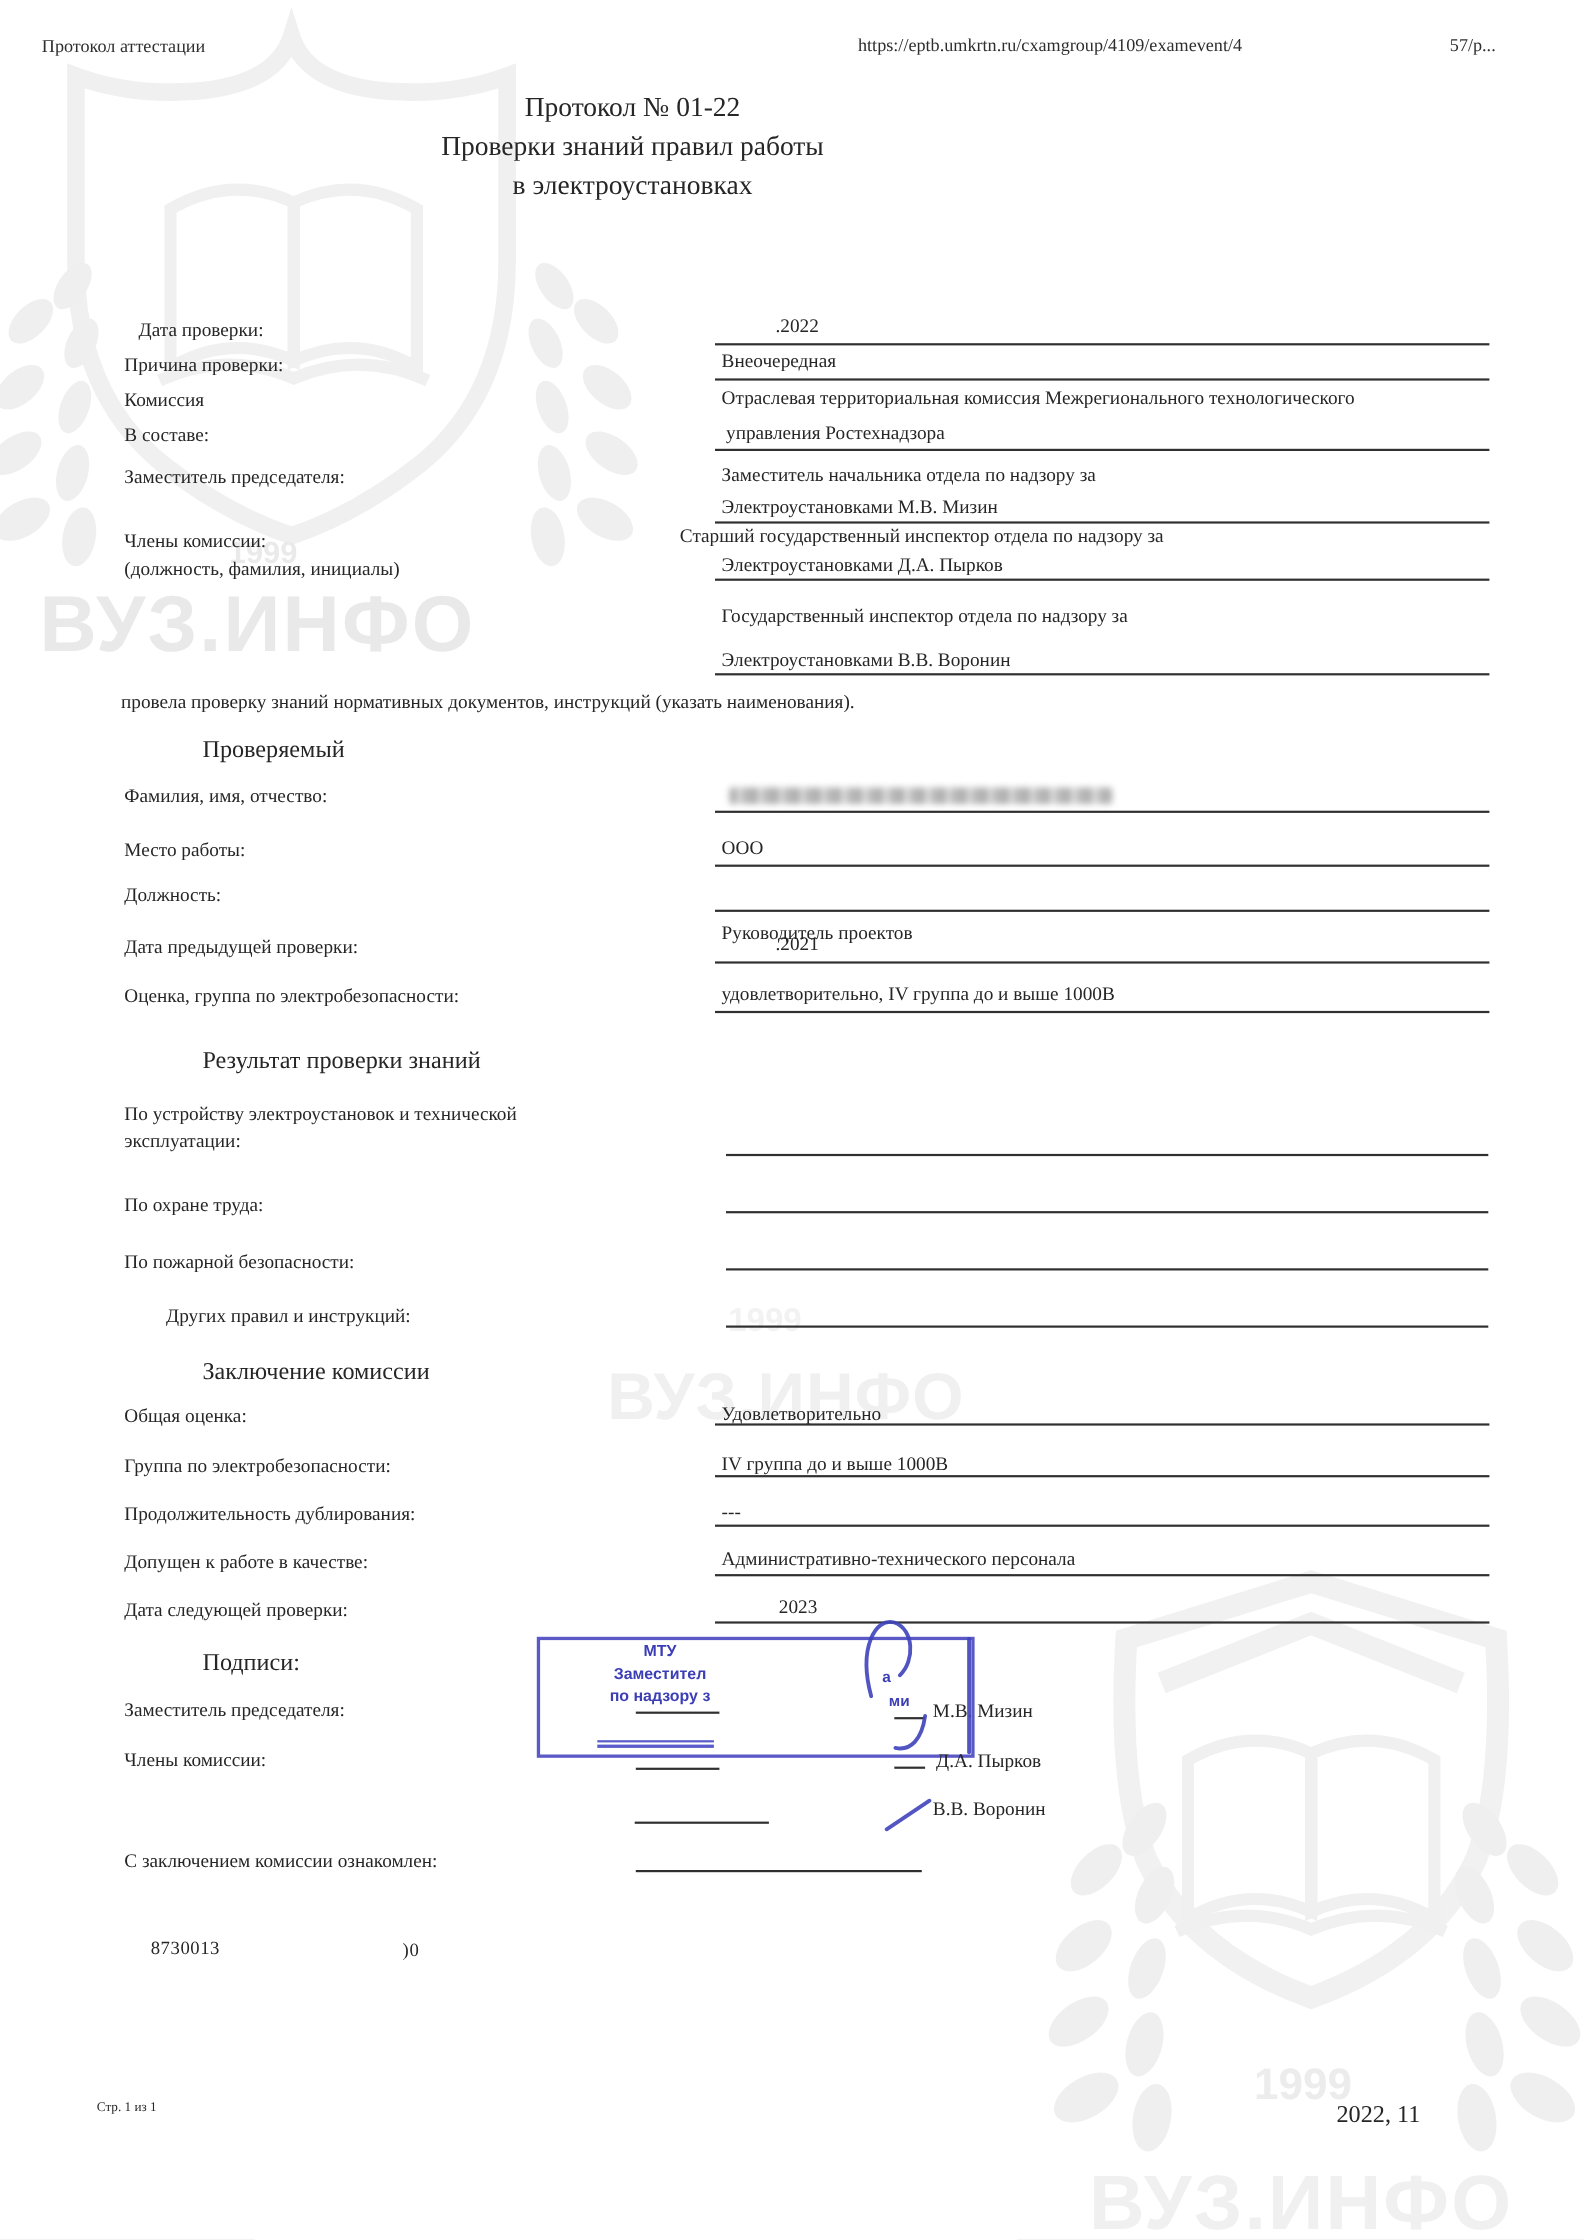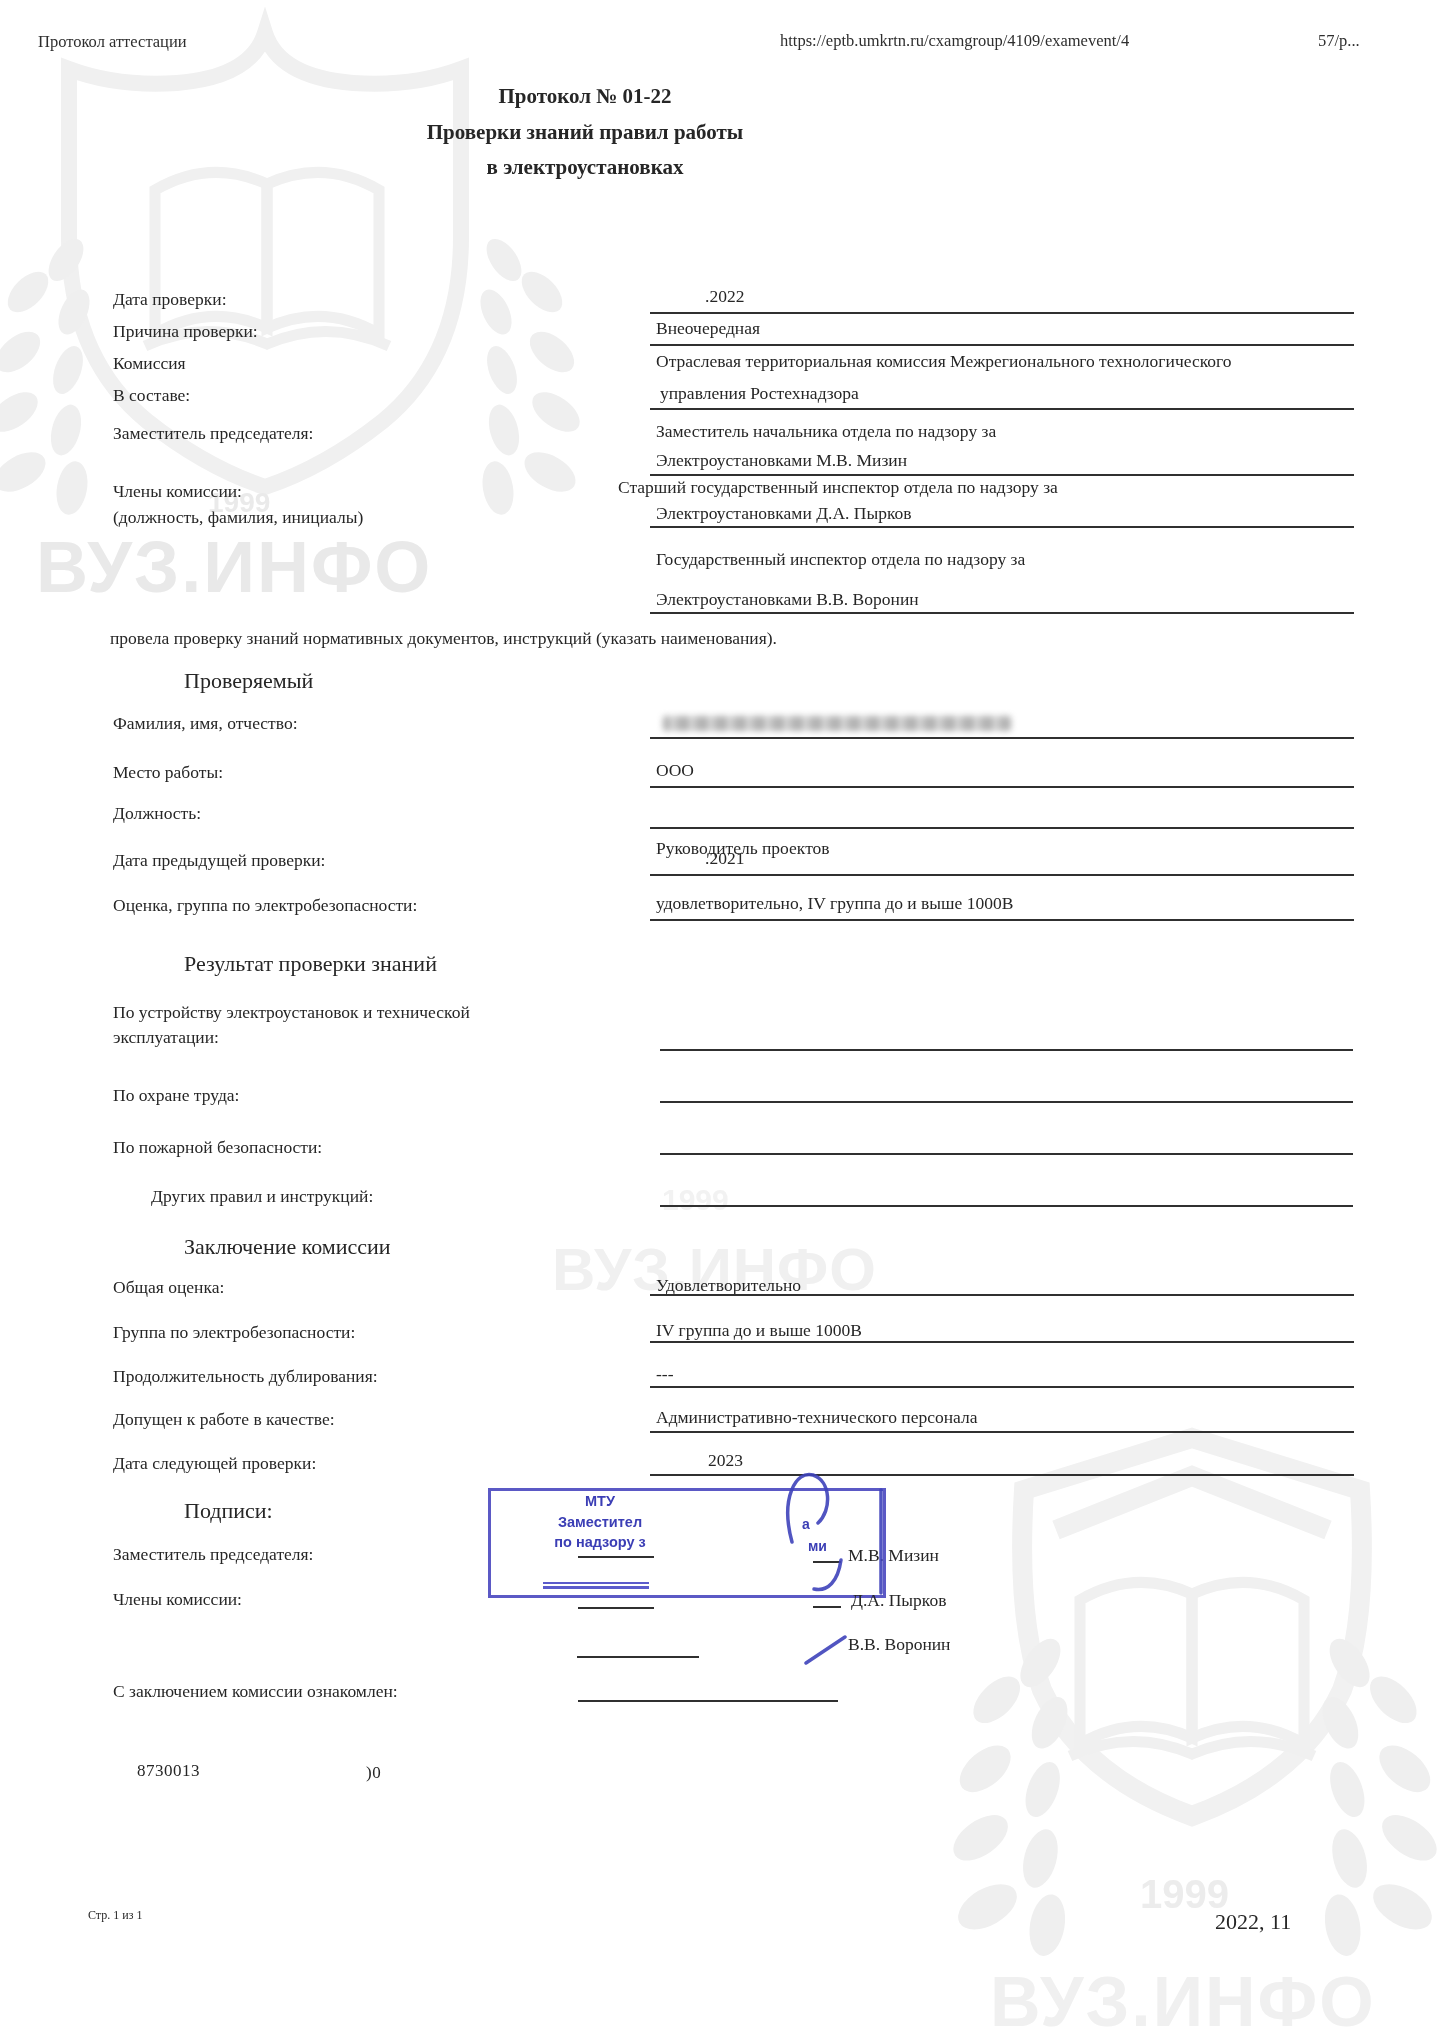--- a/index.html
+++ b/index.html
@@ -5,21 +5,21 @@
   html,body{margin:0;padding:0;background:#e9e9e9;}
   .page{position:relative;width:1440px;height:2036px;background:#ffffff;overflow:hidden;
         font-family:"Liberation Serif",serif;color:#262626;}
   .t{position:absolute;font-size:17.5px;line-height:1.25;white-space:nowrap;}
   .heading{position:absolute;left:184px;font-weight:normal;font-size:22px;white-space:nowrap;}
   .u{position:absolute;height:2px;background:#303030;}
   .uv{left:650px;width:704px;}
   .ur{left:660px;width:693px;}
   .hdr{font-size:16.5px;color:#2e2e2e;}
   .title-line{position:absolute;left:0;width:1150px;text-align:center;
-              font-weight:bold;font-size:21px;white-space:nowrap;margin-left:10px;}
+              font-weight:normal;font-size:25px;white-space:nowrap;}
   .smudge{position:absolute;filter:blur(3px);opacity:.55;border-radius:3px;
           background:repeating-linear-gradient(90deg,#6f6f6f 0 7px,#c0c0c0 7px 12px,#808080 12px 19px);}
   .stamp{position:absolute;left:488px;top:1488px;width:392px;height:104px;
          border:3px solid #4947bf;opacity:.9;}
   .stamp-text{position:absolute;left:534px;top:1491px;width:132px;text-align:center;
               font-family:"Liberation Sans",sans-serif;font-weight:bold;font-size:14.5px;
               line-height:20.5px;color:#3b3eb5;white-space:nowrap;}
   .stamp-frag{position:absolute;font-family:"Liberation Sans",sans-serif;font-weight:bold;
               font-size:14px;color:#3b3eb5;}
   .blue-bar{position:absolute;background:#3e3ec2;opacity:.85;}
@@ -82,21 +82,21 @@
   <div class="content">
 
     <div class="t hdr" style="left:38px;top:32px;">Протокол аттестации</div>
     <div class="t hdr" style="left:780px;top:31px;">https://eptb.umkrtn.ru/cxamgroup/4109/examevent/4</div>
     <div class="t hdr" style="left:1318px;top:31px;">57/p...</div>
 
     <div class="title-line" style="top:84px;">Протокол № 01-22</div>
     <div class="title-line" style="top:120px;">Проверки знаний правил работы</div>
     <div class="title-line" style="top:155px;">в электроустановках</div>
 
-    <div class="t" style="left:113px;top:289px;">Дата проверки:</div>
+    <div class="t" style="left:126px;top:289px;">Дата проверки:</div>
     <div class="t" style="left:705px;top:286px;">.2022</div>
     <div class="u uv" style="top:312px;"></div>
 
     <div class="t" style="left:113px;top:321px;">Причина проверки:</div>
     <div class="t" style="left:656px;top:318px;">Внеочередная</div>
     <div class="u uv" style="top:344px;"></div>
 
     <div class="t" style="left:113px;top:353px;">Комиссия</div>
     <div class="t" style="left:656px;top:351px;">Отраслевая территориальная комиссия Межрегионального технологического</div>
 

